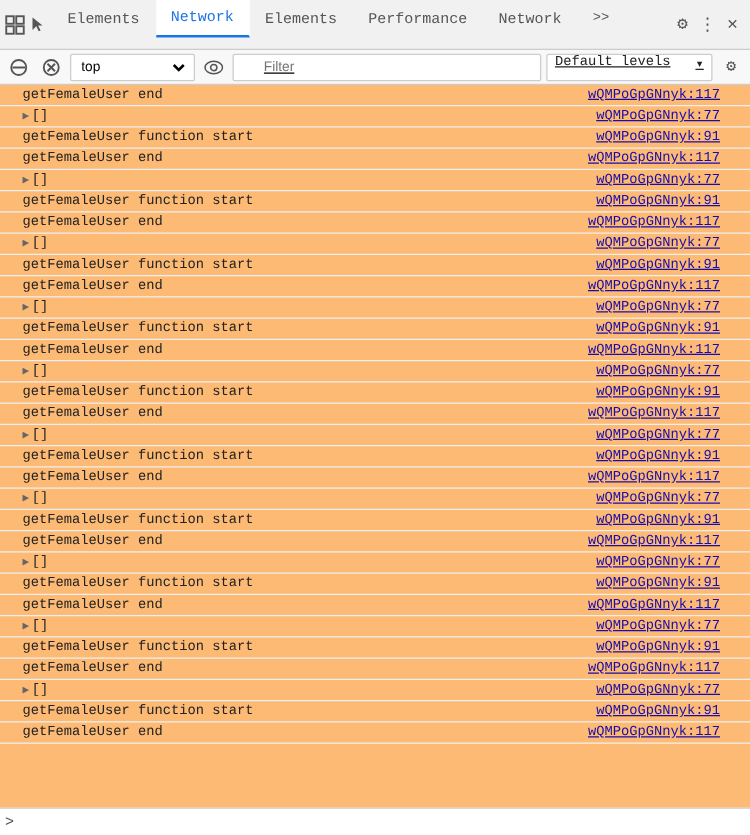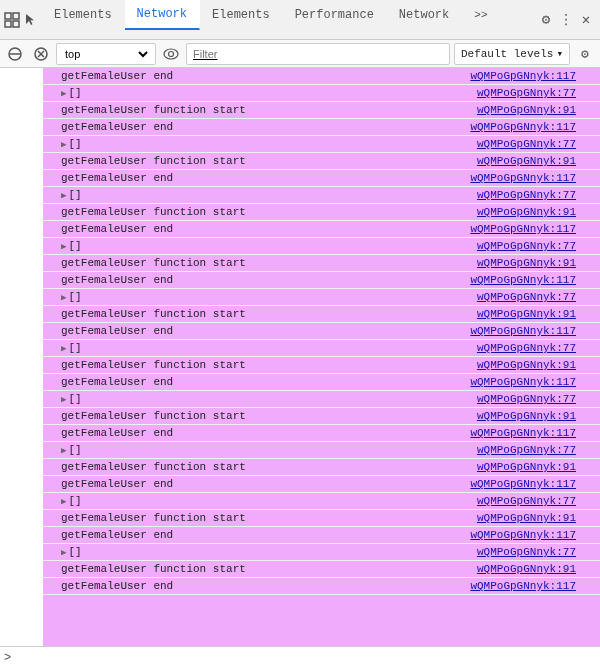--- a/index.html
+++ b/index.html
@@ -121,57 +121,57 @@
       justify-content: center;
       cursor: pointer;
       color: #555;
       font-size: 13px;
     }
     .filter-input {
       flex: 1;
       height: 22px;
       border: 1px solid #ccc;
       border-radius: 2px;
-      padding: 0 6px;
+      padding: 0 24px;
       font-size: 11px;
       outline: none;
       text-decoration: underline;
     }
     .levels-btn {
       height: 22px;
       border: 1px solid #ccc;
       border-radius: 2px;
       background: #fff;
       padding: 0 6px;
       font-size: 11px;
       cursor: pointer;
       display: flex;
-      align-items: center;
-      gap: 3px;
+      align-items: flex-start;
+      gap: 20px;
       white-space: nowrap;
+      text-decoration: underline;
     }
     .gear-btn {
       width: 22px;
       height: 22px;
       display: flex;
       align-items: center;
       justify-content: center;
       cursor: pointer;
       color: #555;
       font-size: 13px;
     }
 
     
     .console-output {
       flex: 1;
       overflow-y: scroll;
       overflow-x: hidden;
-      background: #f0abfc;
+      background: #fdba74;
       position: relative;
-      margin-left: 43px;
     }
     .console-row {
       display: flex;
       align-items: center;
       min-height: 17px;
       border-bottom: 1px solid #f0f0f0;
       padding: 1px 0;
       position: relative;
     }
     .row-gutter {

